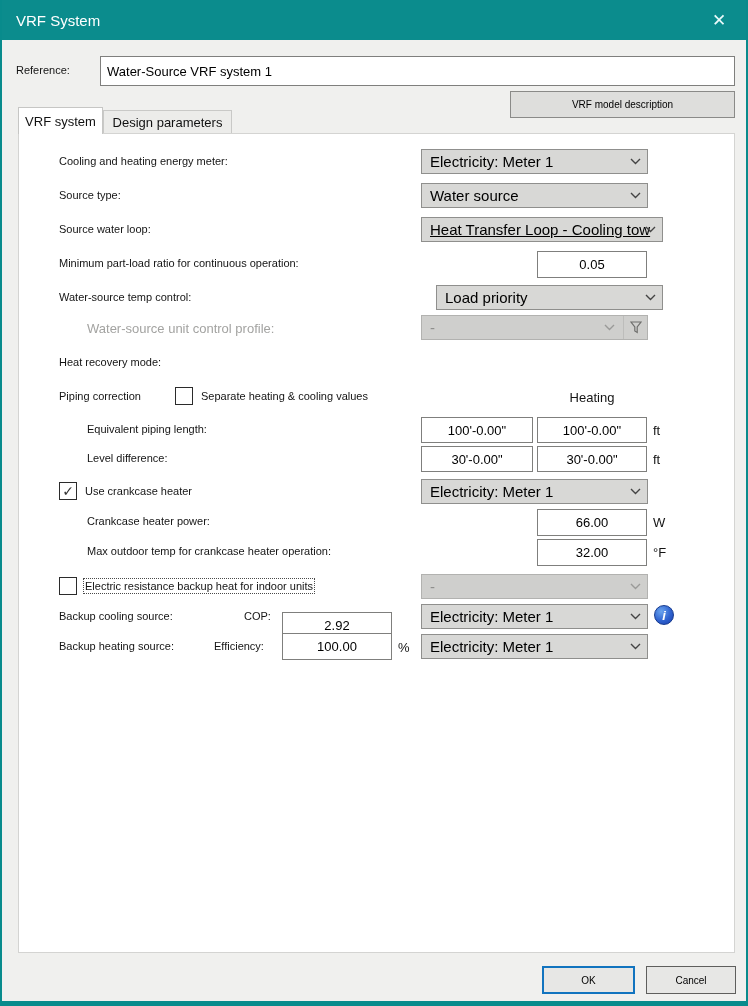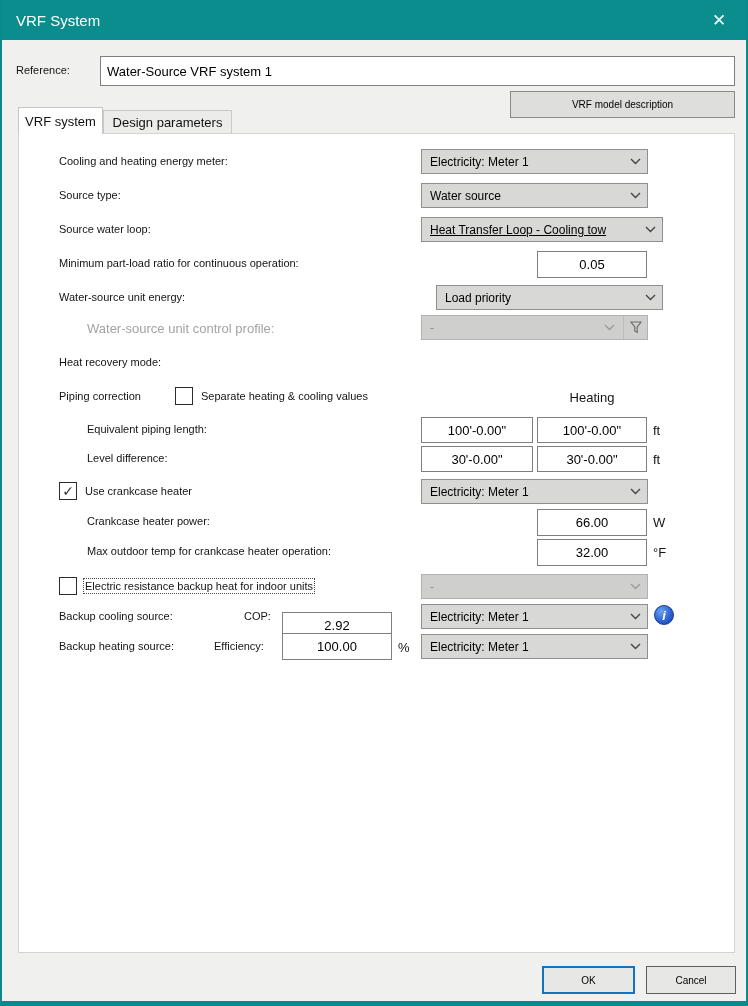--- a/index.html
+++ b/index.html
@@ -10,21 +10,21 @@
             display:flex;align-items:center;padding-left:16px;font-size:15px;}
   .close-btn{position:absolute;right:8px;top:0;width:42px;height:40px;display:flex;align-items:center;justify-content:center;
              color:#eafafa;font-size:17px;font-weight:300;cursor:default;}
   .abs{position:absolute;}
   .lbl{font-size:11px;color:#141414;white-space:nowrap;}
   .lbl-dis{font-size:13px;color:#a3a3a1;white-space:nowrap;}
   .txt-input{position:absolute;height:27px;background:#fff;border:1px solid #7f7f7d;font-size:13px;color:#000;
              text-align:center;padding:0 6px;outline:none;}
   .txt-input.left{text-align:left;}
   .dd{position:absolute;height:25px;background:#d8d8d6;border:1px solid #8f8f8d;display:flex;align-items:center;
-      padding:0 24px 0 8px;font-size:12px;color:#000;overflow:hidden;white-space:nowrap;}
+      padding:0 24px 0 8px;font-size:15px;color:#000;overflow:hidden;white-space:nowrap;}
   .dd .chev{position:absolute;right:6px;top:8px;}
   .dd.disabled{background:#cfcfcd;border-color:#b2b2b0;color:#8f8f8d;}
   .chev svg{display:block;}
   .cb{position:absolute;width:18px;height:18px;background:#fff;border:1px solid #2b2b2b;
       display:flex;align-items:center;justify-content:center;font-size:14px;color:#333;line-height:1;}
   .btn{position:absolute;background:#e7e7e5;border:1px solid #8a8a88;font-size:10px;color:#000;
        display:flex;align-items:center;justify-content:center;cursor:default;}
   .btn.default{border:2px solid #1274bf;}
   .tab{position:absolute;display:flex;align-items:center;justify-content:center;font-size:13px;color:#111;}
   .tab.active{background:#fff;border:1px solid #c6c6c4;border-bottom:none;z-index:3;}
@@ -86,21 +86,21 @@
     <span class="chev">
         <svg width="11" height="7" viewBox="0 0 11 7">
           <polyline points="1,1 5.5,5.5 10,1" fill="none" stroke="#444" stroke-width="1.4"></polyline>
         </svg>
       </span>
   </div>
 
   <div class="abs lbl" style="left:57px;top:257px;z-index:4;">Minimum part-load ratio for continuous operation:</div>
   <input class="txt-input" style="left: 535px; top: 251px; width: 110px; z-index: 4;" value="0.05">
 
-  <div class="abs lbl" style="left:57px;top:291px;z-index:4;">Water-source unit energy:</div>
+  <div class="abs lbl" style="left:57px;top:291px;z-index:4;">Water-source temp control:</div>
   <div class="dd" style="left:434px;top:285px;width:227px;z-index:4;text-align:right;">
     <span>Load priority</span>
     <span class="chev">
         <svg width="11" height="7" viewBox="0 0 11 7">
           <polyline points="1,1 5.5,5.5 10,1" fill="none" stroke="#444" stroke-width="1.4"></polyline>
         </svg>
       </span>
   </div>
 
   <div class="abs lbl-dis" style="left:85px;top:321px;z-index:4;">Water-source unit control profile:</div>

